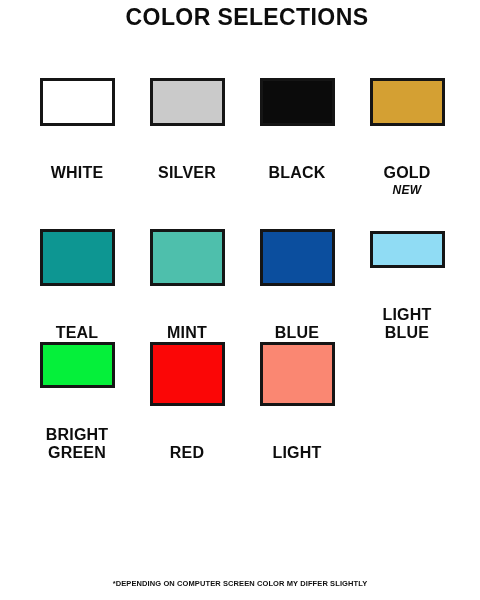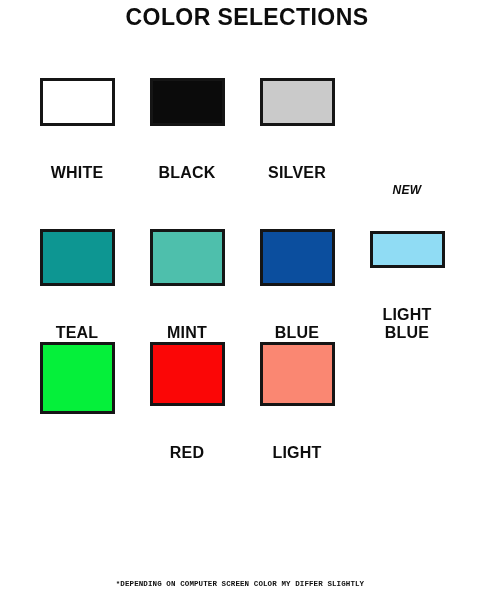--- a/index.html
+++ b/index.html
@@ -83,47 +83,51 @@
   .footnote {
     position: absolute;
     left: 0;
     right: 0;
     bottom: 16px;
     text-align: center;
     font-size: 7.5px;
     font-weight: bold;
     letter-spacing: 0.1px;
     color: #111111;
-    font-family: Liberation Mono, monospace;
   }
 </style>
 </head>
 <body>
 
 <div class="page">
 
   <h1 class="page-title">COLOR SELECTIONS</h1>
 
   <div class="grid">
 
     <div class="color-row row-1">
       <div class="swatch-cell">
         <div class="new-spacer"></div>
         <div class="swatch-box" style="background:#FFFFFF"></div>
         <div class="swatch-label">WHITE</div>
       </div>
       <div class="swatch-cell">
         <div class="new-spacer"></div>
+        <div class="swatch-box" style="background:#CACACA"></div>
+        <div class="swatch-label">SILVER</div>
+      </div>
+      <div class="swatch-cell">
+        <div class="new-spacer"></div>
         <div class="swatch-box" style="background:#0B0B0B"></div>
         <div class="swatch-label">BLACK</div>
       </div>
       <div class="swatch-cell">
         <div class="new-spacer"></div>
-        <div class="swatch-box" style="background:#CACACA"></div>
-        <div class="swatch-label">SILVER</div>
+        <div class="swatch-box" style="background:#D4A033"></div>
+        <div class="swatch-label">GOLD</div>
       </div>
     </div>
 
 
     <div class="color-row row-3">
       <div class="swatch-cell">
         <div class="new-spacer"></div>
         <div class="swatch-box" style="background:#0D9692"></div>
         <div class="swatch-label">TEAL</div>
       </div>
@@ -141,20 +145,22 @@
         <div class="new-badge">NEW</div>
         <div class="swatch-box" style="background:#90DCF4"></div>
         <div class="swatch-label">LIGHT
 BLUE</div>
       </div>
     </div>
 
     <div class="color-row row-4">
       <div class="swatch-cell">
         <div class="swatch-box" style="background:#05F03A"></div>
+        <div class="swatch-label">BRIGHT
+GREEN</div>
       </div>
       <div class="swatch-cell">
         <div class="swatch-box" style="background:#FB0606"></div>
         <div class="swatch-label">RED</div>
       </div>
       <div class="swatch-cell">
         <div class="swatch-box" style="background:#FA8772"></div>
         <div class="swatch-label">LIGHT</div>
       </div>
     </div>

